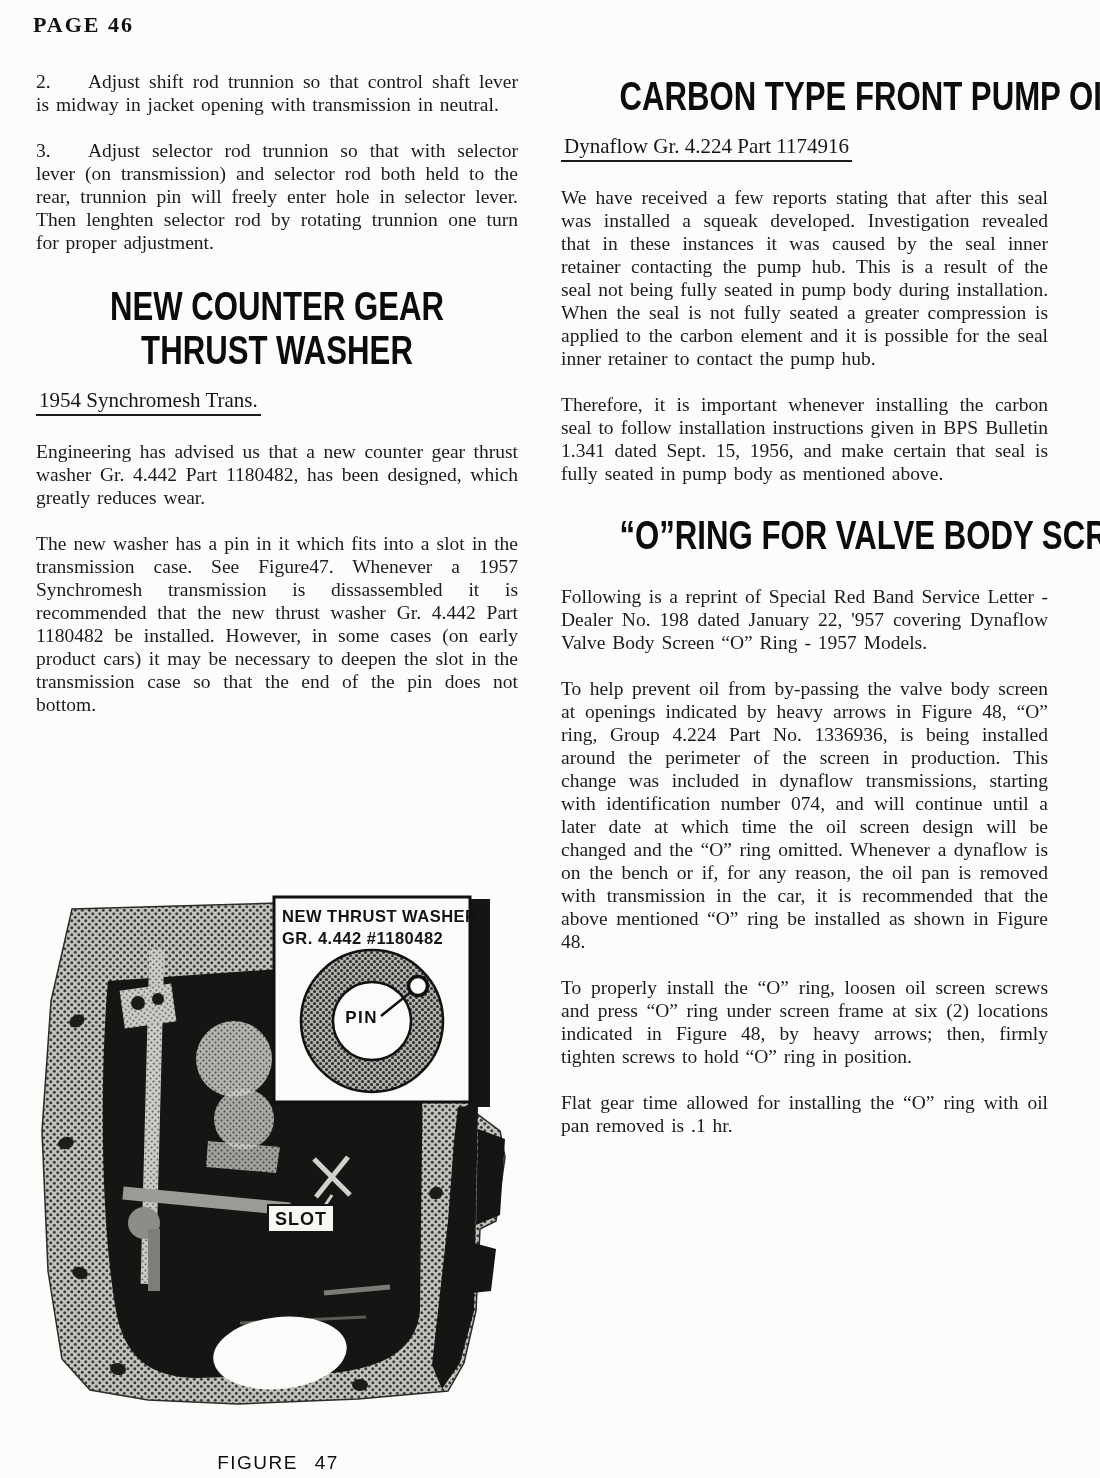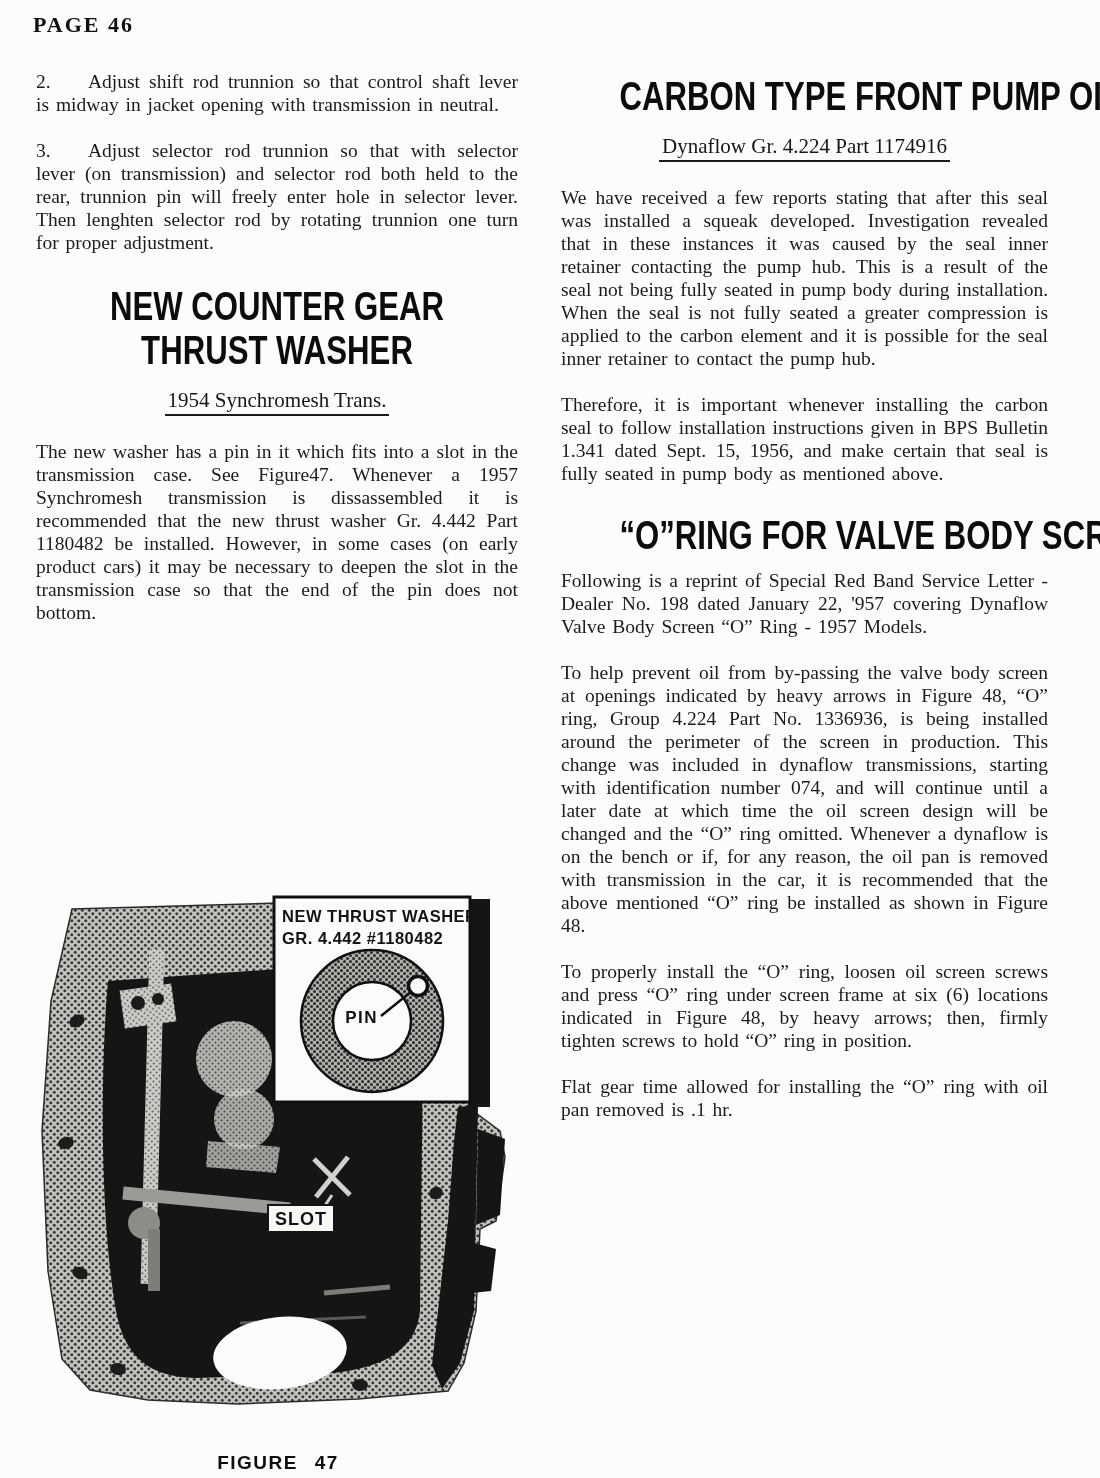--- a/index.html
+++ b/index.html
@@ -29,33 +29,33 @@
   .num { display: inline-block; width: 52px; }
 
   .section-head { text-align: center; margin: 30px 0 0 0; }
   .head-line {
     display: block;
     font-family: "Liberation Sans", sans-serif;
     font-weight: 700; font-size: 41px; line-height: 44px;
     color: #0c0c0c; white-space: nowrap;
     transform: scaleX(0.76); transform-origin: 50% 50%;
   }
-  .subhead-wrap { text-align: center; margin: 16px 0 24px 0; }
+  .subhead-wrap { margin: 16px 0 24px 0; }
   .subhead {
     display: inline-block; font-size: 21px; color: #161616;
     border-bottom: 2.5px solid #1b1b1b; padding: 0 3px 1px 3px;
   }
   .col-right .section-head.first { margin-top: 0; }
   .col-right .section-head.second { margin-top: 28px; margin-bottom: 2px; }
 
   .figure-block { position: absolute; left: 28px; top: 891px; width: 500px; }
   .figure-caption {
     text-align: center; margin-top: 12px;
     font-family: "Liberation Sans", sans-serif;
-    font-weight: 700; font-size: 19px; letter-spacing: 1.5px; word-spacing: 10px;
+    font-weight: 400; font-size: 19px; letter-spacing: 1.5px; word-spacing: 10px;
     color: #0e0e0e;
   }
   svg text {
     font-family: "Liberation Sans", sans-serif;
   }
 </style>
 </head>
 <body>
 
 <div class="page-header">PAGE 46</div>
@@ -65,20 +65,21 @@
   <p class="body-text"><span class="num">3.</span><span>Adjust selector rod trunnion so that with selector lever (on transmission) and selector rod both held to the rear, trunnion pin will freely enter hole in selector lever. Then lenghten selector rod by rotating trunnion one turn for proper adjustment.</span></p>
 
   <div class="section-head">
     <span class="head-line">NEW COUNTER GEAR</span>
     <span class="head-line">THRUST WASHER</span>
   </div>
   <div class="subhead-wrap">
     <span class="subhead">1954 Synchromesh Trans.</span>
   </div>
 
+  <p class="body-text">Engineering has advised us that a new counter gear thrust washer Gr. 4.442 Part 1180482, has been designed, which greatly reduces wear.</p>
   <p class="body-text">The new washer has a pin in it which fits into a slot in the transmission case. See Figure47. Whenever a 1957 Synchromesh transmission is dissassembled it is recommended that the new thrust washer Gr. 4.442 Part 1180482 be installed. However, in some cases (on early product cars) it may be necessary to deepen the slot in the transmission case so that the end of the pin does not bottom.</p>
 </div>
 
 <div class="figure-block">
   <svg viewBox="0 0 500 545" width="500" height="545">
     <defs>
       <pattern id="ht" width="7" height="7" patternUnits="userSpaceOnUse">
         <rect width="7" height="7" fill="#c3c2bf"></rect>
         <circle cx="1.8" cy="1.8" r="1.5" fill="#3c3b38"></circle>
         <circle cx="5.3" cy="5.3" r="1.5" fill="#3c3b38"></circle>
@@ -152,17 +153,17 @@
   </div>
   <div class="subhead-wrap">
     <span class="subhead">Dynaflow Gr. 4.224 Part 1174916</span>
   </div>
   <p class="body-text">We have received a few reports stating that after this seal was installed a squeak developed. Investigation revealed that in these instances it was caused by the seal inner retainer contacting the pump hub. This is a result of the seal not being fully seated in pump body during installation. When the seal is not fully seated a greater compression is applied to the carbon element and it is possible for the seal inner retainer to contact the pump hub.</p>
   <p class="body-text">Therefore, it is important whenever installing the carbon seal to follow installation instructions given in BPS Bulletin 1.341 dated Sept. 15, 1956, and make certain that seal is fully seated in pump body as mentioned above.</p>
 
   <div class="section-head second">
     <span class="head-line">“O”RING FOR VALVE BODY SCREEN</span>
   </div>
-  <p class="body-text" style="margin-top:12px">Following is a reprint of Special Red Band Service Letter - Dealer No. 198 dated January 22, '957 covering Dynaflow Valve Body Screen “O” Ring - 1957 Models.</p>
+  <p class="body-text" style="margin-top:28px">Following is a reprint of Special Red Band Service Letter - Dealer No. 198 dated January 22, '957 covering Dynaflow Valve Body Screen “O” Ring - 1957 Models.</p>
   <p class="body-text">To help prevent oil from by-passing the valve body screen at openings indicated by heavy arrows in Figure 48, “O” ring, Group 4.224 Part No. 1336936, is being installed around the perimeter of the screen in production.  This change was included in dynaflow transmissions, starting with identification number 074, and will continue until a later date at which time the oil screen design will be changed and the “O” ring omitted.  Whenever a dynaflow is on the bench or if, for any reason, the oil pan is removed with transmission in the car, it is recommended that the above mentioned “O” ring be installed as shown in Figure 48.</p>
-  <p class="body-text">To properly install the “O” ring, loosen oil screen screws and press “O” ring under screen frame at six (6) locations indicated in Figure 48, by heavy arrows; then, firmly tighten screws to hold “O” ring in position.</p>
+  <p class="body-text">To properly install the “O” ring, loosen oil screen screws and press “O” ring under screen frame at six (2) locations indicated in Figure 48, by heavy arrows; then, firmly tighten screws to hold “O” ring in position.</p>
   <p class="body-text">Flat gear time allowed for installing the “O” ring with oil pan removed is .1 hr.</p>
 </div>
 
 </body></html>

